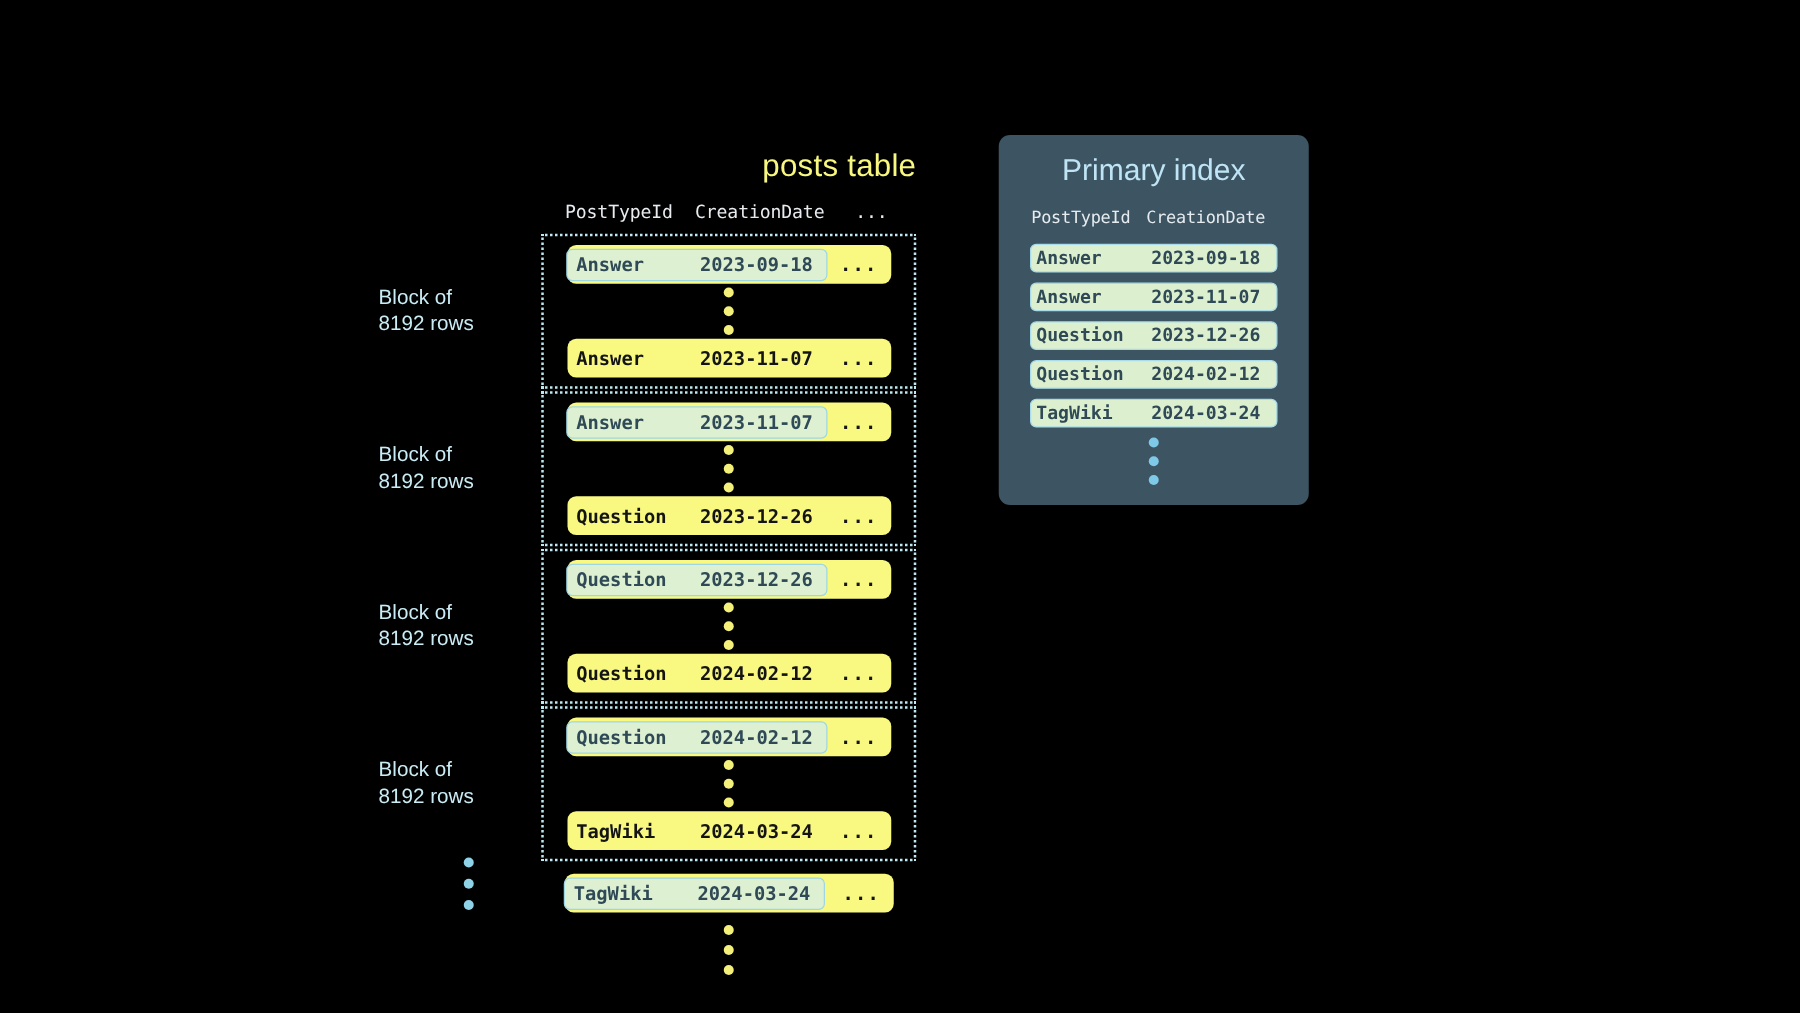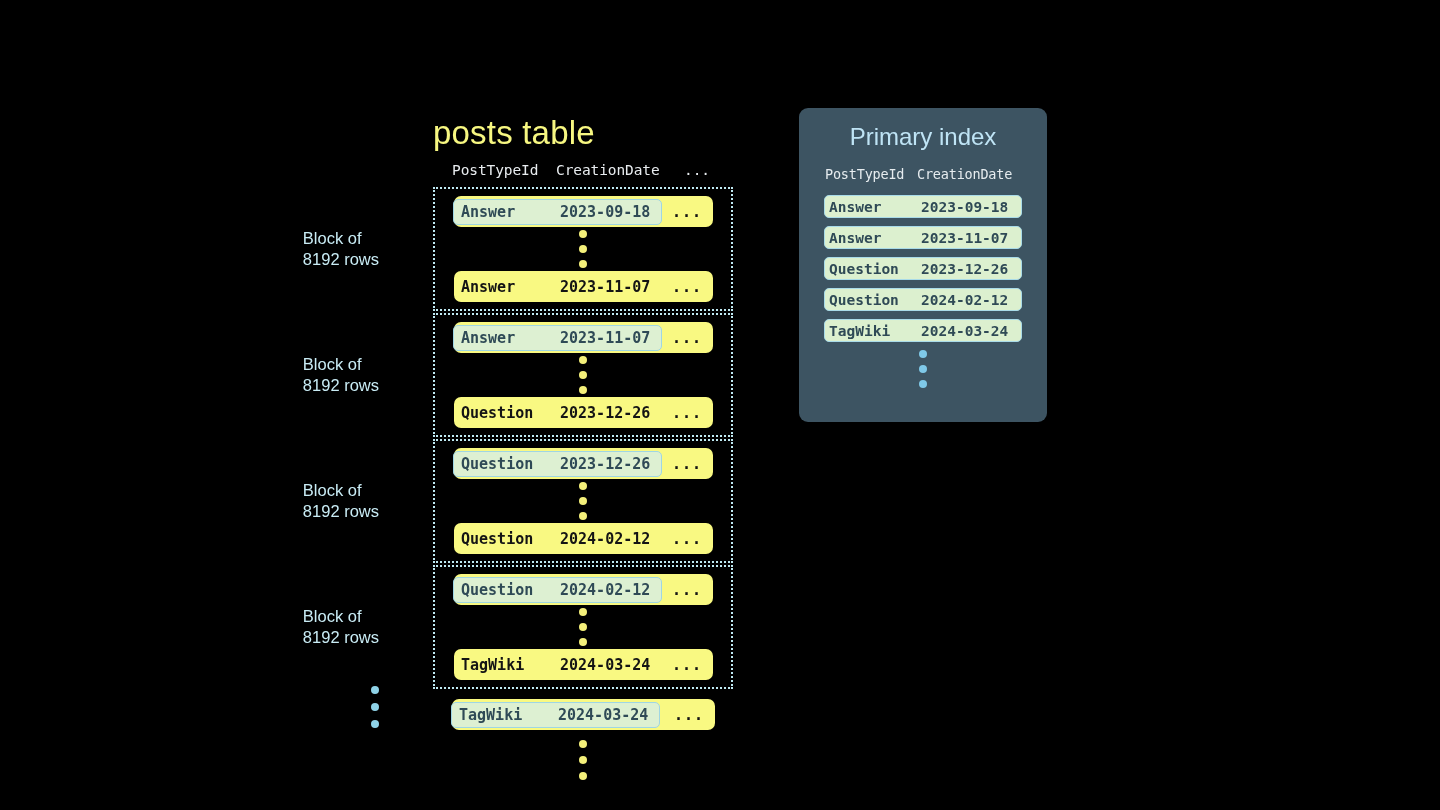--- a/index.html
+++ b/index.html
@@ -23,23 +23,23 @@
 
   
   .posts-table {
     position: absolute;
     left: 433px;
     top: 118px;
     width: 300px;
   }
 
   .posts-title {
-    text-align: left;
+    text-align: right;
     color: #f7f781;
-    font-size: 33px;
+    font-size: 25px;
     line-height: 30px;
     letter-spacing: 0.2px;
     margin-bottom: 14px;
     white-space: nowrap;
   }
 
   .col-header {
     display: flex;
     align-items: baseline;
     font-family: "DejaVu Sans Mono", monospace;
@@ -172,21 +172,21 @@
   }
 
   
   .index-panel {
     position: absolute;
     left: 799px;
     top: 108px;
     width: 248px;
     background: #3d5462;
     border-radius: 9px;
-    padding: 14px 0 34px 0;
+    padding: 14px 0 16px 0;
     box-sizing: border-box;
   }
   .index-title {
     text-align: center;
     color: #bfe4f5;
     font-size: 24px;
     line-height: 30px;
     margin-bottom: 14px;
     white-space: nowrap;
   }

